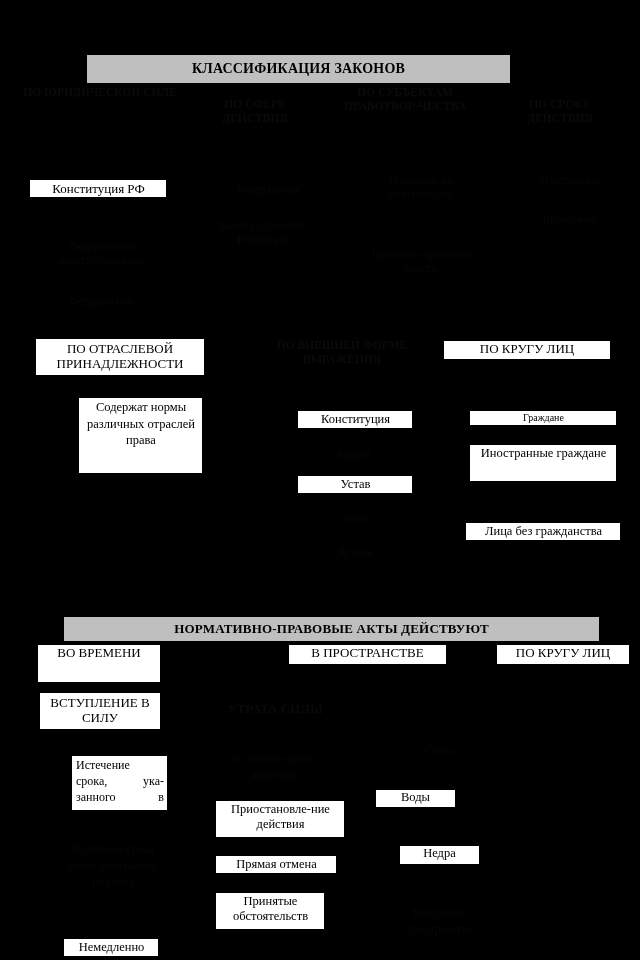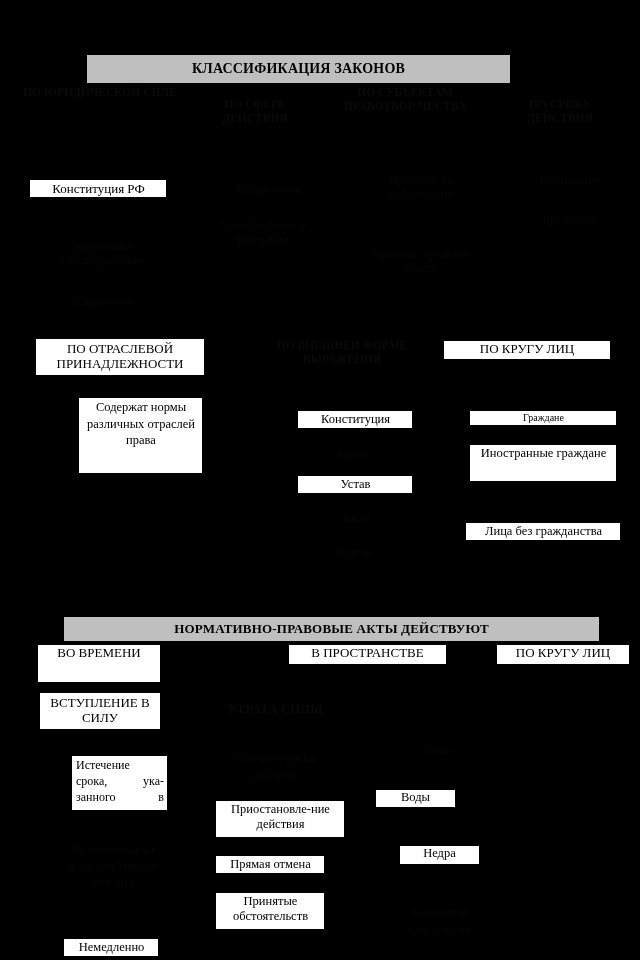--- a/index.html
+++ b/index.html
@@ -124,21 +124,21 @@
 <div class="node box pad jst" style="left:64px; top:756px; width:95px; height:54px; font-size:12px; line-height:1.35;margin-left:8px;">Истечение срока, ука-занного в</div>
 
 <div class="node dark lft" style="left:64px; top:833px; width:98px; font-size:11.5px; line-height:1.45;">Истечение срока после опубликова-ния акта</div>
 
 <div class="node box pad lft" style="left:64px; top:931px; width:94px; font-size:12.5px;">Немедленно</div>
 
 <div class="node dark lft" style="left:218px; top:742px; width:110px; font-size:11.5px; line-height:1.45;">Истечение срока действия</div>
 
 <div class="node box pad lft" style="left:216px; top:793px; width:128px; height:36px; font-size:12.5px;">Приостановле-ние действия</div>
 
-<div class="node box pad lft" style="left:216px; top:848px; width:108px; font-size:12.5px;">Прямая  отмена</div>
+<div class="node box pad lft" style="left:216px; top:848px; width:120px; font-size:12.5px;">Прямая  отмена</div>
 
 <div class="node box pad lft" style="left:216px; top:885px; width:108px; height:36px; font-size:12.5px;">Принятые обстоятельств</div>
 
 <div class="node dark ctr" style="left:401px; top:743px; width:76px; font-size:12px;">Суша</div>
 
 <div class="node box ctr" style="left:376px; top:790px; width:79px; height:17px; font-size:12.5px;">Воды</div>
 
 <div class="node box ctr" style="left:400px; top:846px; width:79px; height:18px; font-size:12.5px;">Недра</div>
 
 <div class="node dark lft" style="left:388px; top:896px; width:104px; font-size:11.5px; line-height:1.45;">Воздушное пространство</div>

